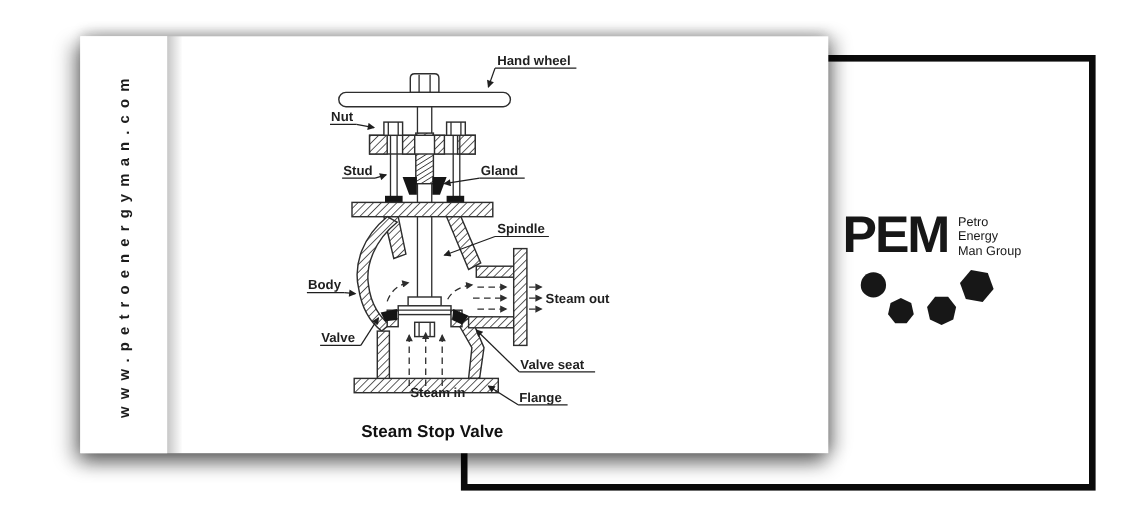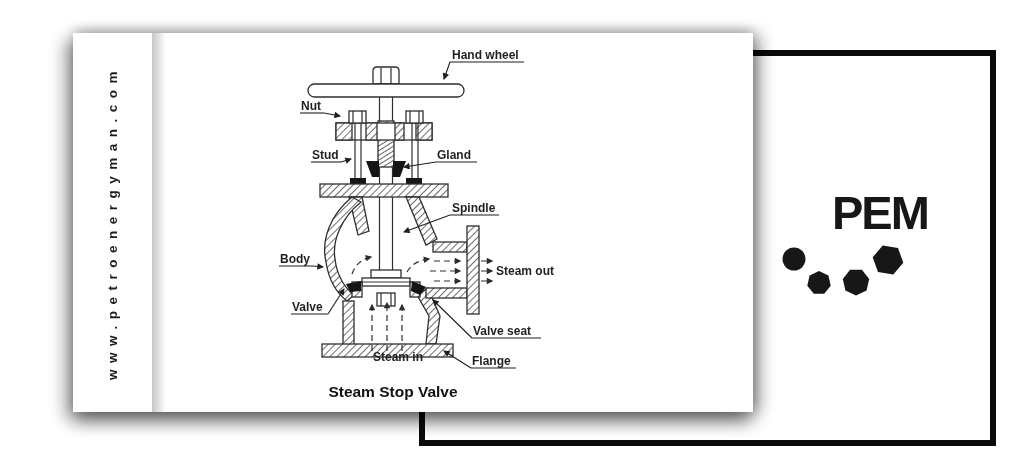--- a/index.html
+++ b/index.html
@@ -11,21 +11,21 @@
     background:#ffffff; overflow:hidden;
   }
 
   
   .black-frame {
     position:absolute; left:419px; top:50px; width:577px; height:396px;
     border:6px solid #0b0b0b; background:#ffffff; z-index:0;
   }
 
   
-  .logo { position:absolute; left:832px; top:190px; z-index:1; display:flex; align-items:flex-end; }
+  .logo { position:absolute; left:766px; top:190px; z-index:1; display:flex; align-items:flex-end; }
   .logo-acronym {
     font-size:47px; font-weight:800; letter-spacing:-2px; line-height:46px;
     color:#171717;
   }
   .logo-name { margin-left:9px; margin-top:5px; font-size:11.5px; line-height:13.5px; font-weight:500; color:#171717; }
   .logo-shapes { position:absolute; left:775px; top:240px; z-index:1; }
 
   
   .card {
     position:absolute; left:73px; top:33px; width:680px; height:379px;
@@ -68,20 +68,25 @@
 </style>
 </head>
 <body>
 
 <div class="stage">
 
   <div class="black-frame"></div>
 
   <div class="logo">
     <div class="logo-acronym">PEM</div>
+    <div class="logo-name">
+      <div>Petro</div>
+      <div>Energy</div>
+      <div>Man Group</div>
+    </div>
   </div>
 
   <svg class="logo-shapes" width="140" height="62" viewBox="775 240 140 62">
     <circle cx="794" cy="259" r="11.5" fill="#171717"></circle>
     <polygon fill="#171717" points="819,271 828.4,275.5 830.7,285.7 824.2,293.8 813.8,293.8 807.3,285.7 809.6,275.5"></polygon>
     <polygon fill="#171717" points="861.9,269.8 869.2,279 866.6,290.4 856,295.5 845.4,290.4 842.8,279 850.1,269.8"></polygon>
     <polygon fill="#171717" points="903.3,262.7 893.3,274.6 878,271.9 872.7,257.3 882.7,245.4 898,248.1"></polygon>
   </svg>
 
   <div class="card">

